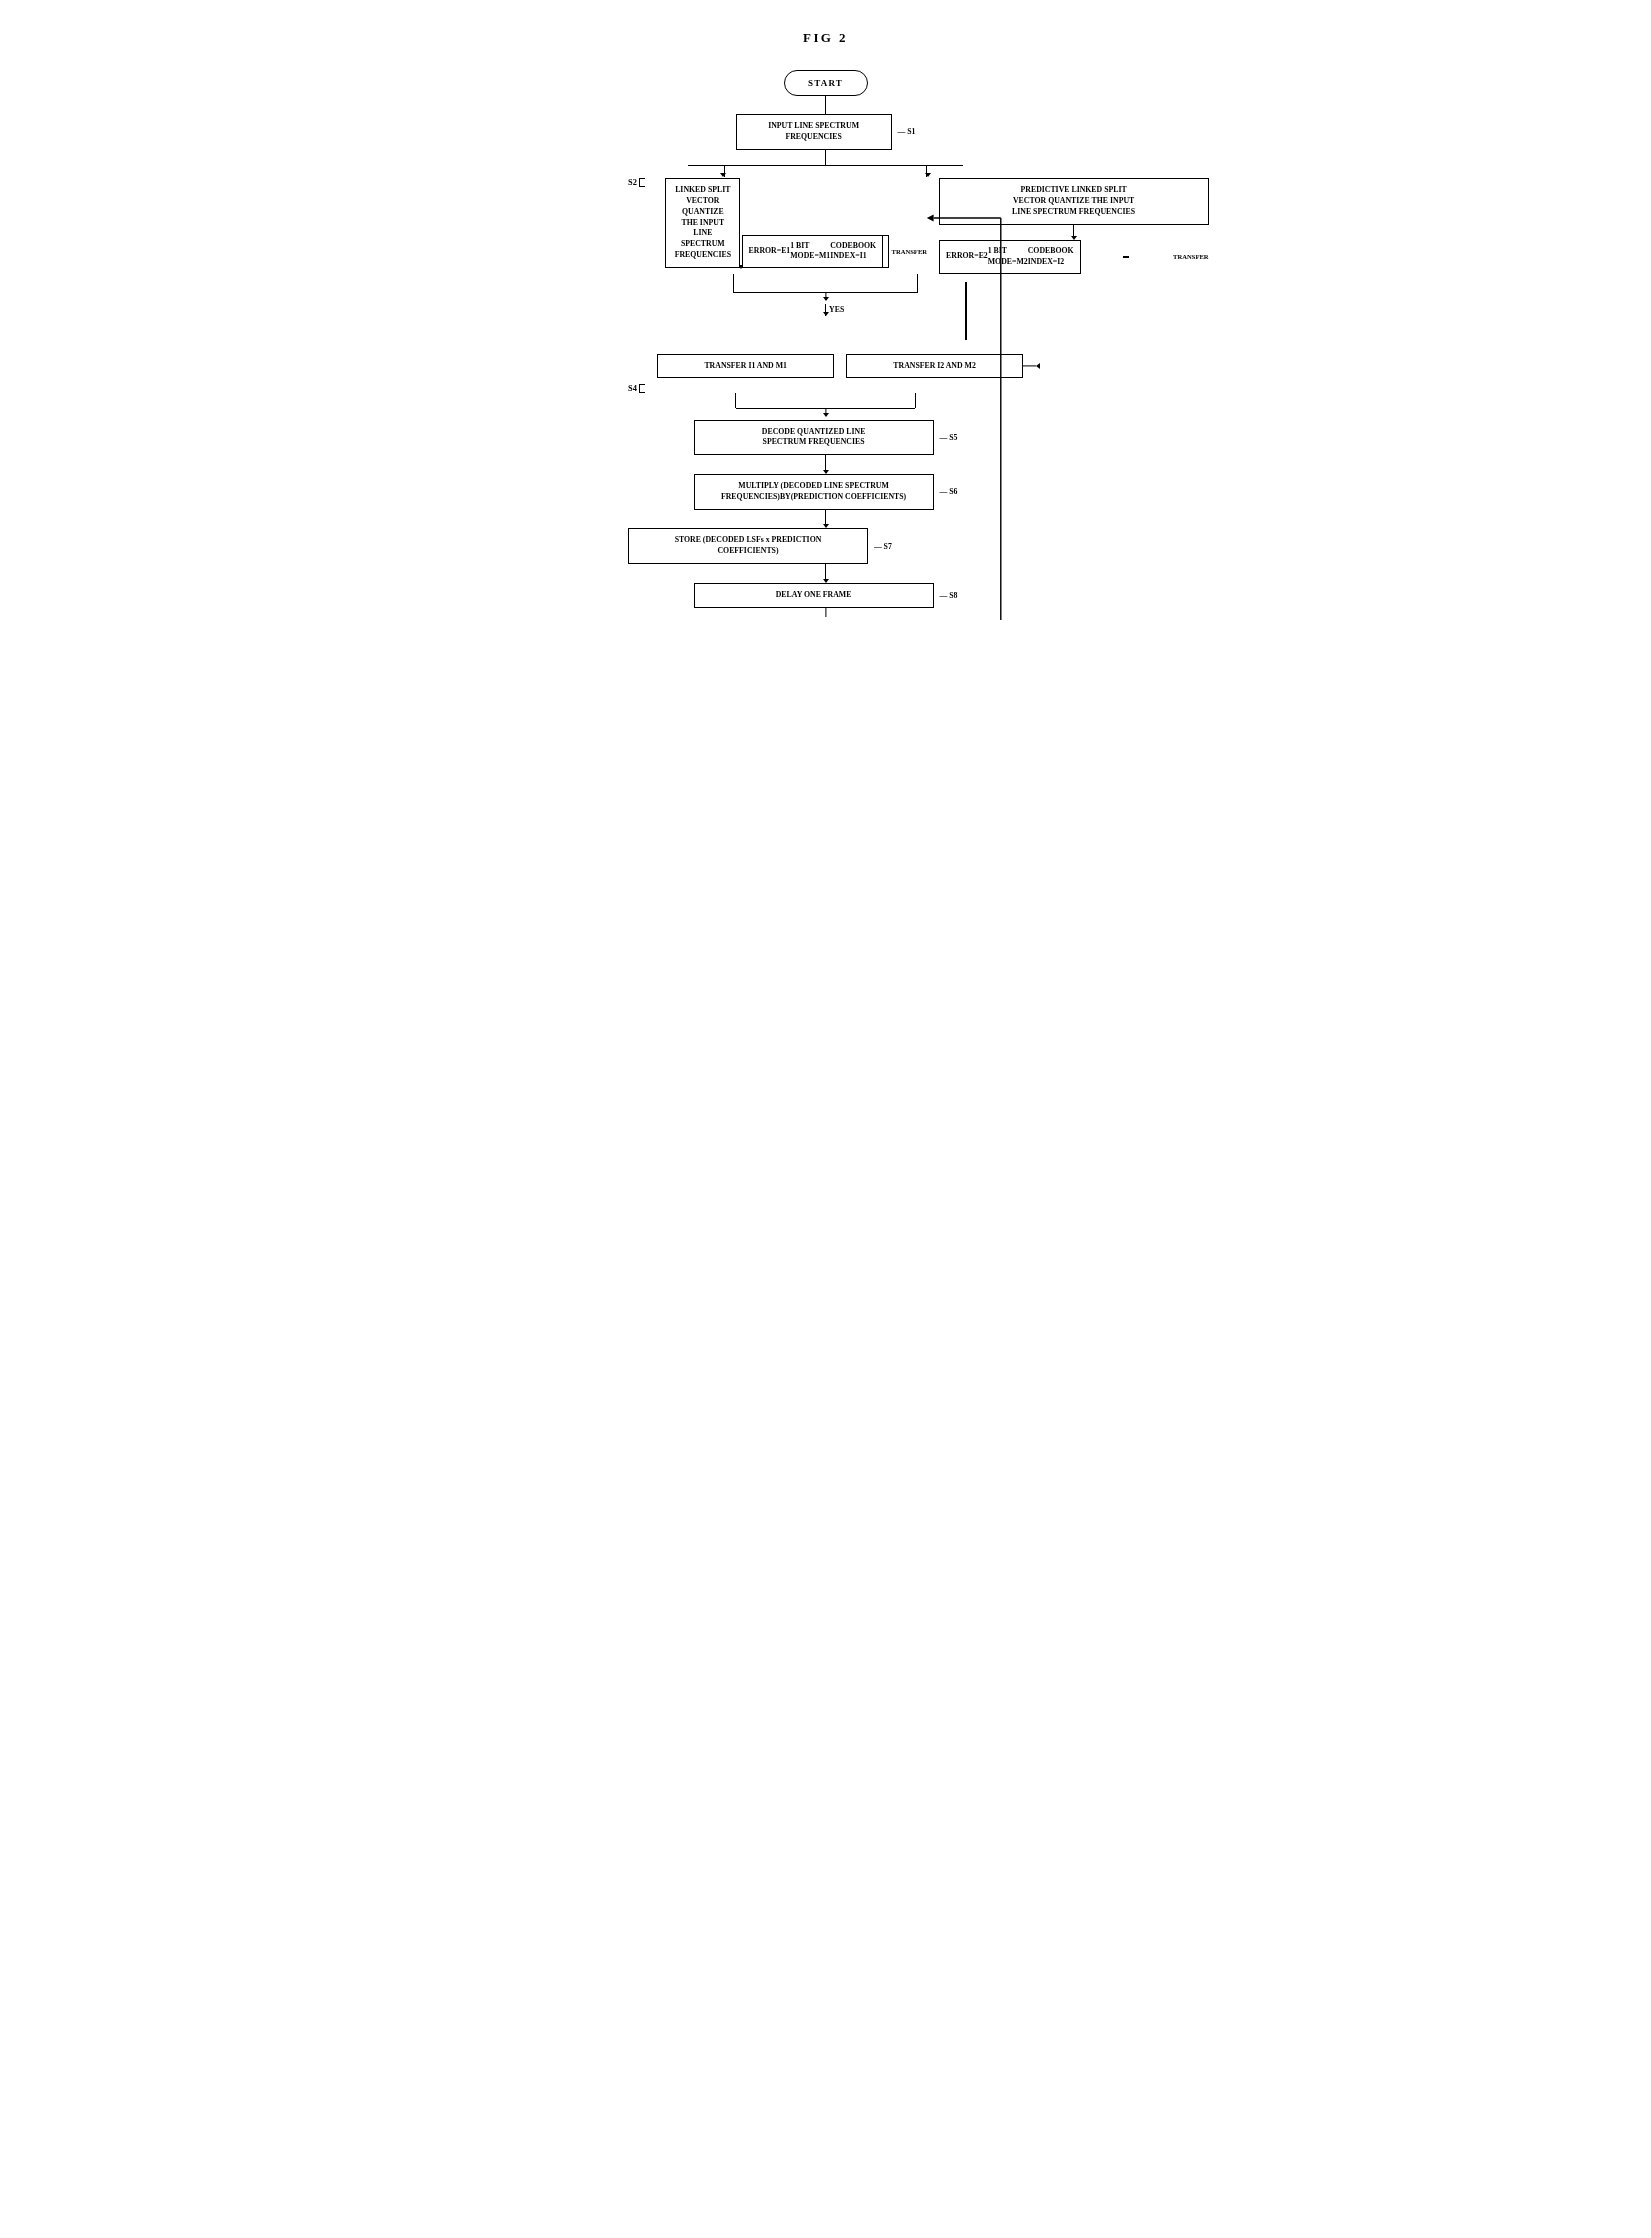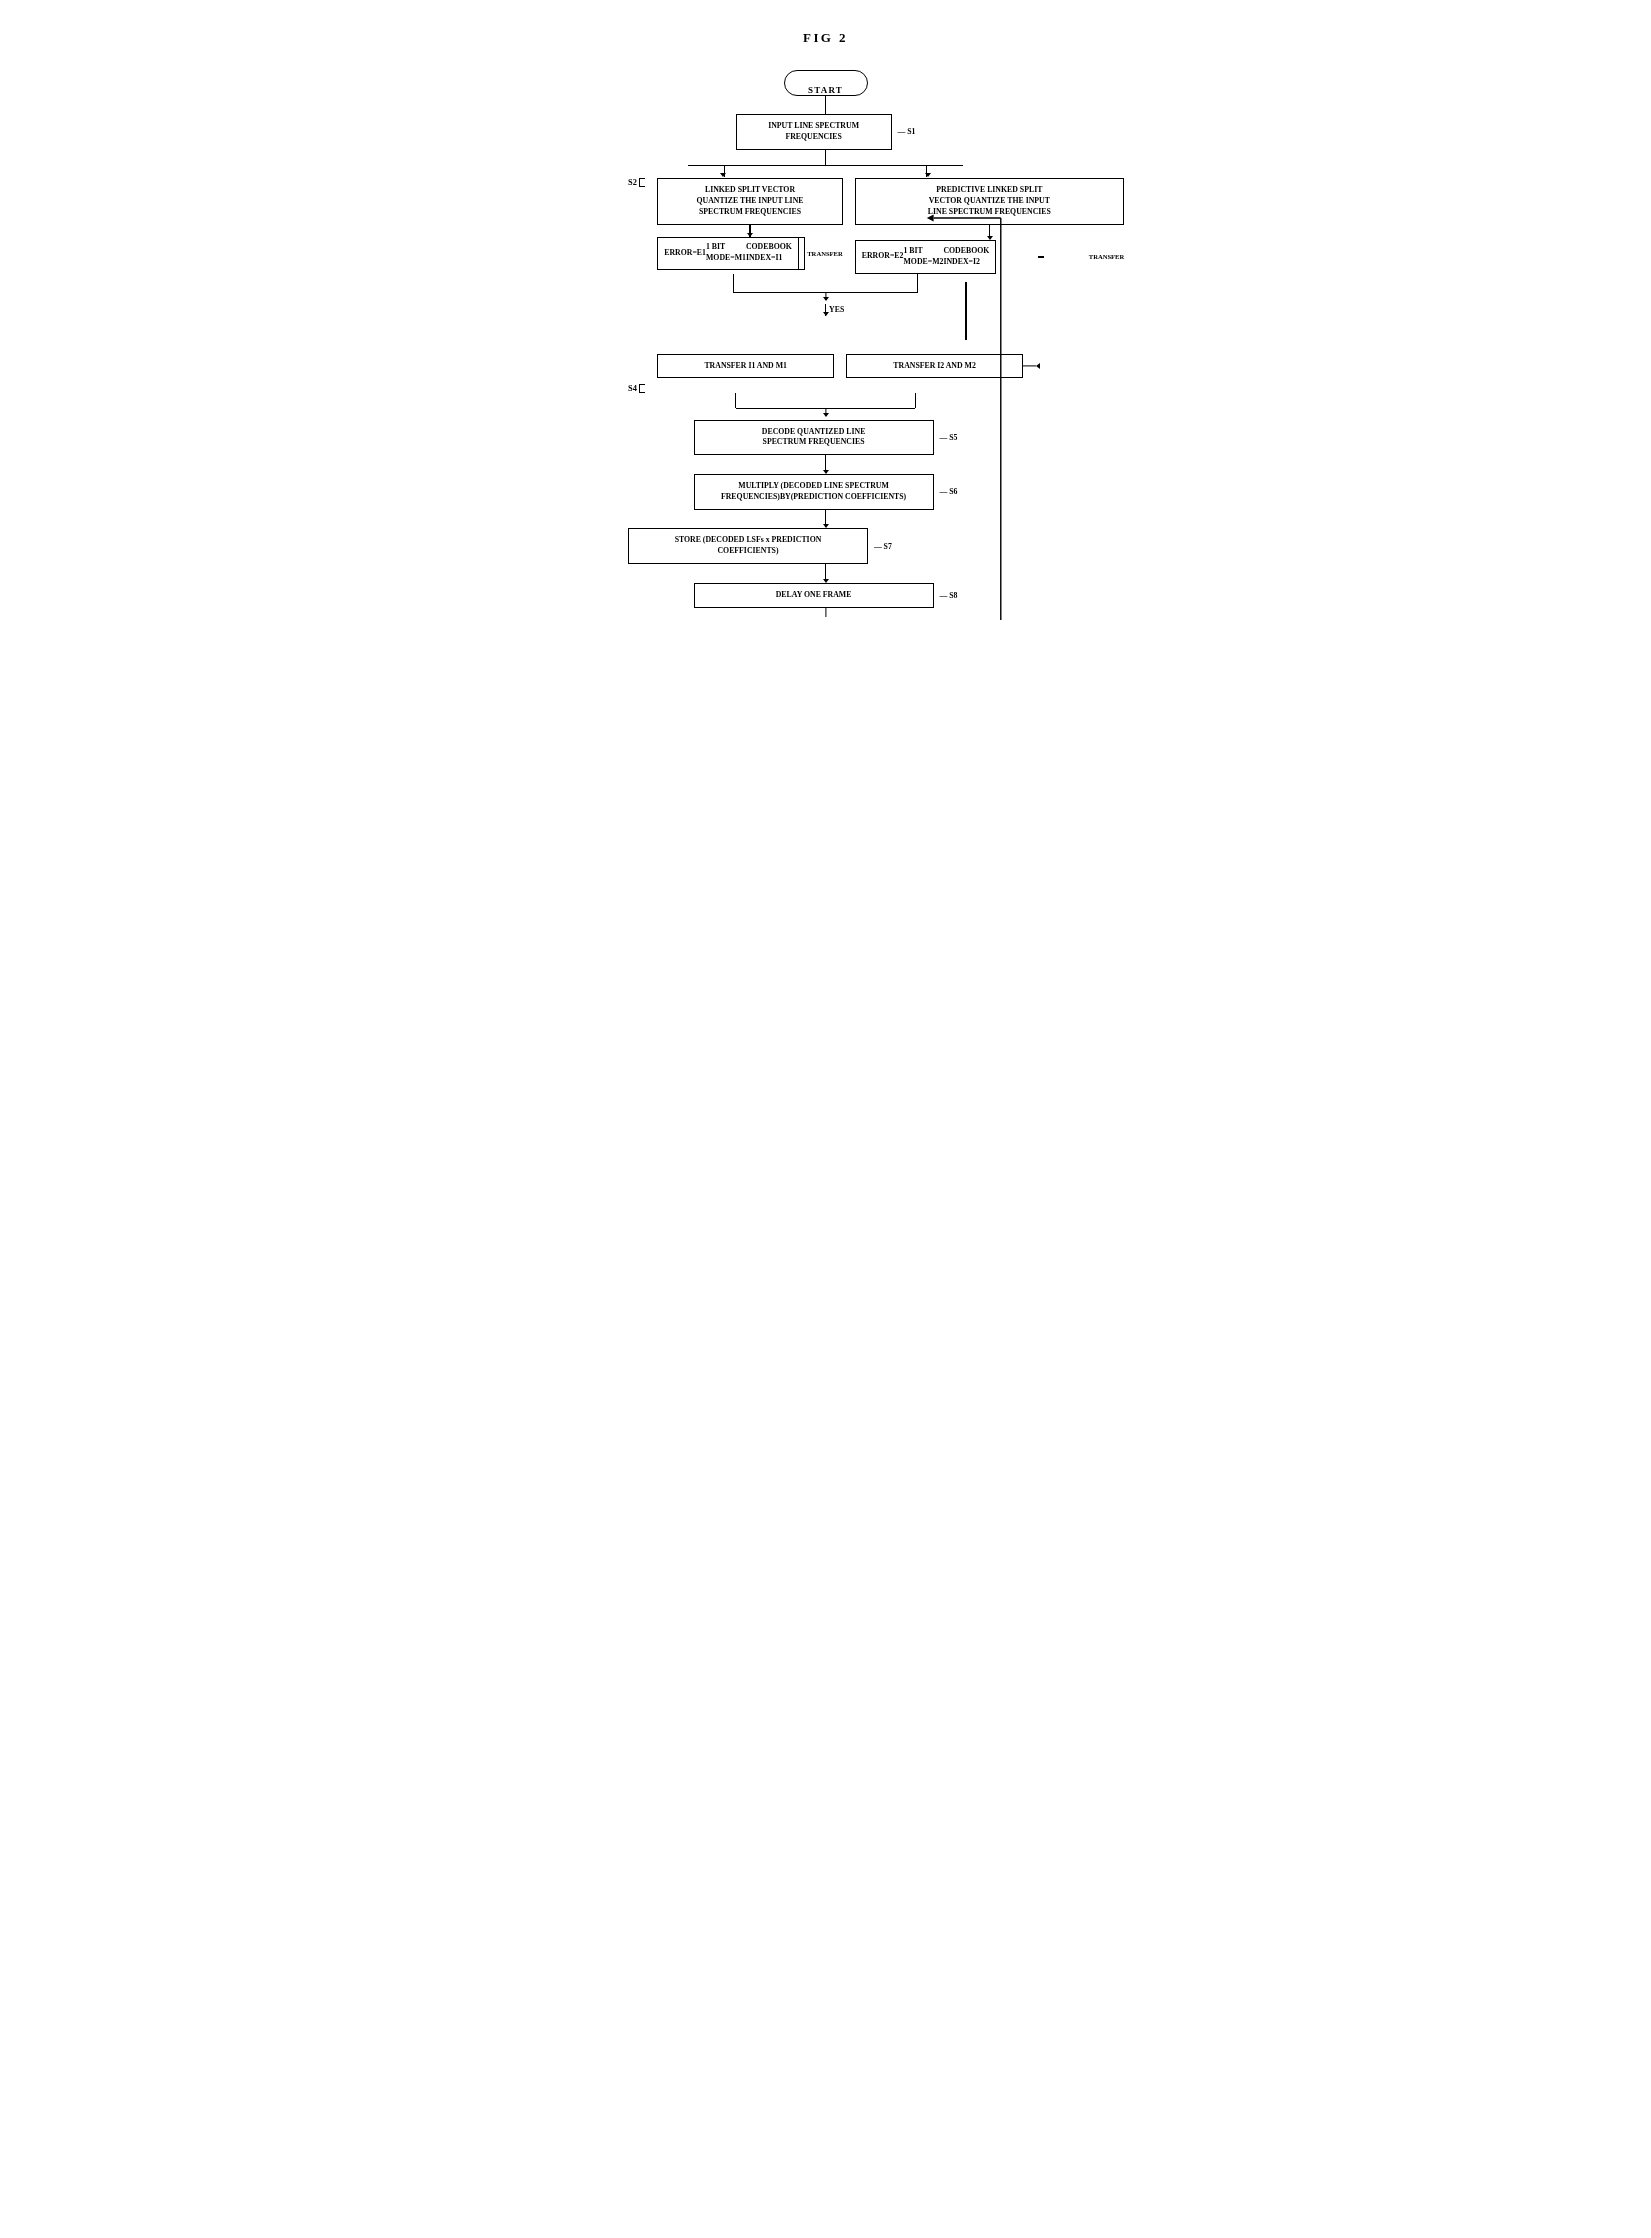--- a/index.html
+++ b/index.html
@@ -20,21 +20,21 @@
     .fig-title {
       text-align: center;
       font-size: 13px;
       font-weight: bold;
       letter-spacing: 2.4px;
       margin-bottom: 24px;
     }
     
     .fc-start {
       display: flex;
-      align-items: flex-end;
+      align-items: center;
       justify-content: center;
       border: 1.5px solid #000;
       border-radius: 18px;
       background: #fff;
       font-size: 9px;
       font-weight: bold;
       letter-spacing: 1.2px;
       height: 26px;
       width: 84px;
       margin: 0 auto;
@@ -145,21 +145,21 @@
       <div style="height:13px; width:100%;"></div>
     </div>
 
     <div style="display:flex; align-items:flex-start; width:100%; gap:12px; position:relative;">
 
       <div style="display:flex; align-items:stretch; flex-shrink:0; margin-top:0;">
         <span class="step-label" style="font-size:8.4px; font-weight:bold; margin-right:2.4px; display:flex; align-items:center;">S2</span>
         <div style="width:6px; border-left:1.5px solid #000; border-top:1.5px solid #000; border-bottom:1.5px solid #000; flex-shrink:0;"></div>
       </div>
 
-      <div style="flex:1; display:flex; flex-direction:column; align-items:center;">
+      <div style="flex:1; display:flex; flex-direction:row; align-items:flex-end;margin-left:8px;">
         <div class="fc-rect" style="width:100%;">
           <span style="white-space:pre-line;">LINKED SPLIT VECTOR
 QUANTIZE THE INPUT LINE
 SPECTRUM FREQUENCIES</span>
         </div>
         <div style="width:1.2px; height:12px; background:#000;"></div>
 
         <div style="position:relative; width:100%;">
           <div style="position:absolute; top:-3.6px; left:50%; transform:translateX(-50%); border-left:3.6px solid transparent; border-right:3.6px solid transparent; border-top:4.8px solid #000;"></div>
         </div>

